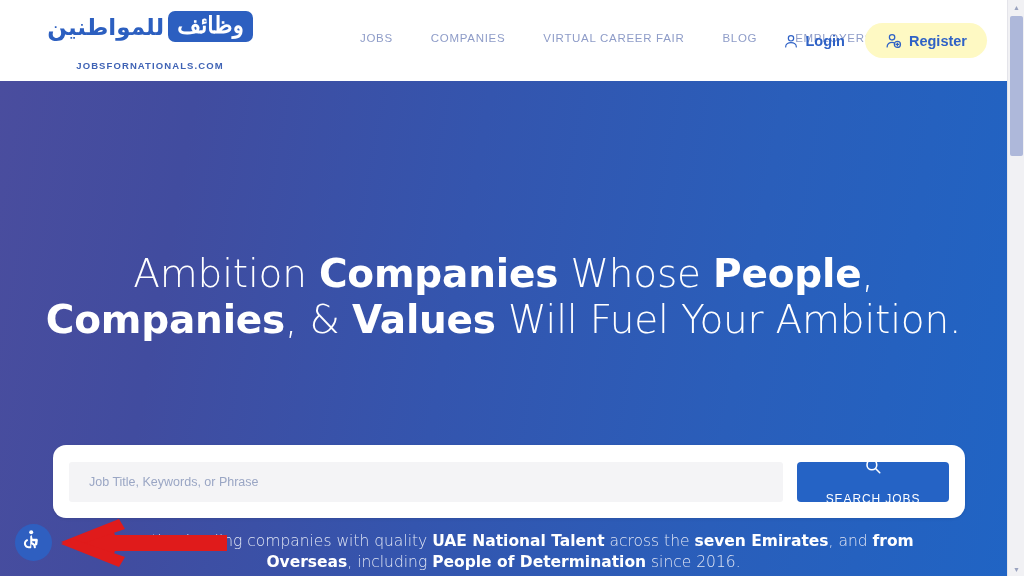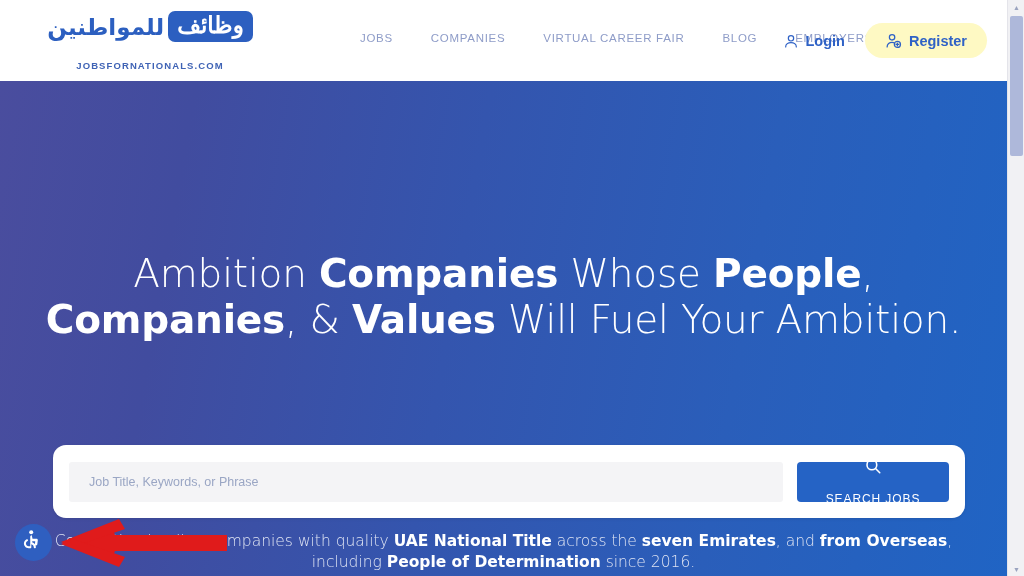--- a/index.html
+++ b/index.html
@@ -338,21 +338,21 @@
             <svg width="18" height="18" viewBox="0 0 24 24" fill="none" stroke="#ffffff" stroke-width="2.1" stroke-linecap="round">
               <circle cx="10.5" cy="10.5" r="6.5"></circle>
               <path d="M15.4 15.4L21 21"></path>
             </svg>
           </span>
           <span class="search-btn-label">SEARCH JOBS</span>
         </button>
       </div>
 
       <p class="subtitle">
-        <span>Connecting leading companies with quality </span><b>UAE National Title</b><span> across the </span><b>seven Emirates</b><span>, and </span><b>from Overseas</b><span>, including </span><b>People of Determination</b><span> since 2016.</span>
+        <span>Connecting leading companies with quality </span><b>UAE National Talent</b><span> across the </span><b>seven Emirates</b><span>, and </span><b>from Overseas</b><span>, including </span><b>People of Determination</b><span> since 2016.</span>
       </p>
 
     </section>
 
     <div class="a11y-btn">
       <span>
         <svg width="23" height="23" viewBox="0 0 24 24" fill="#ffffff">
           <circle cx="9.6" cy="3.3" r="2.1"></circle>
           <path d="M8.3 6.2c.9-.2 1.9.3 2.1 1.3l.6 2.6 4.2.1c.8 0 1.4.7 1.3 1.5l-.5 4.3c-.1.7-.7 1.2-1.4 1.1-.7-.1-1.2-.7-1.1-1.4l.3-2.8-3.1-.1-.1 1.1c2.3.6 3.9 2.7 3.9 5.1 0 .6-.5 1.1-1.1 1.1s-1.1-.5-1.1-1.1c0-1.6-1.1-2.9-2.6-3.2v3.3c0 .6-.5 1-1 1H6.9C4.2 20.1 2 17.9 2 15.2c0-2 1.2-3.7 2.9-4.5.5-.2 1.1 0 1.4.5.2.5 0 1.1-.5 1.4-1 .4-1.7 1.4-1.7 2.6 0 1.6 1.3 2.9 2.9 2.9h1.6V8.3c0-1 .7-1.9 1.7-2.1z"></path>
         </svg>

